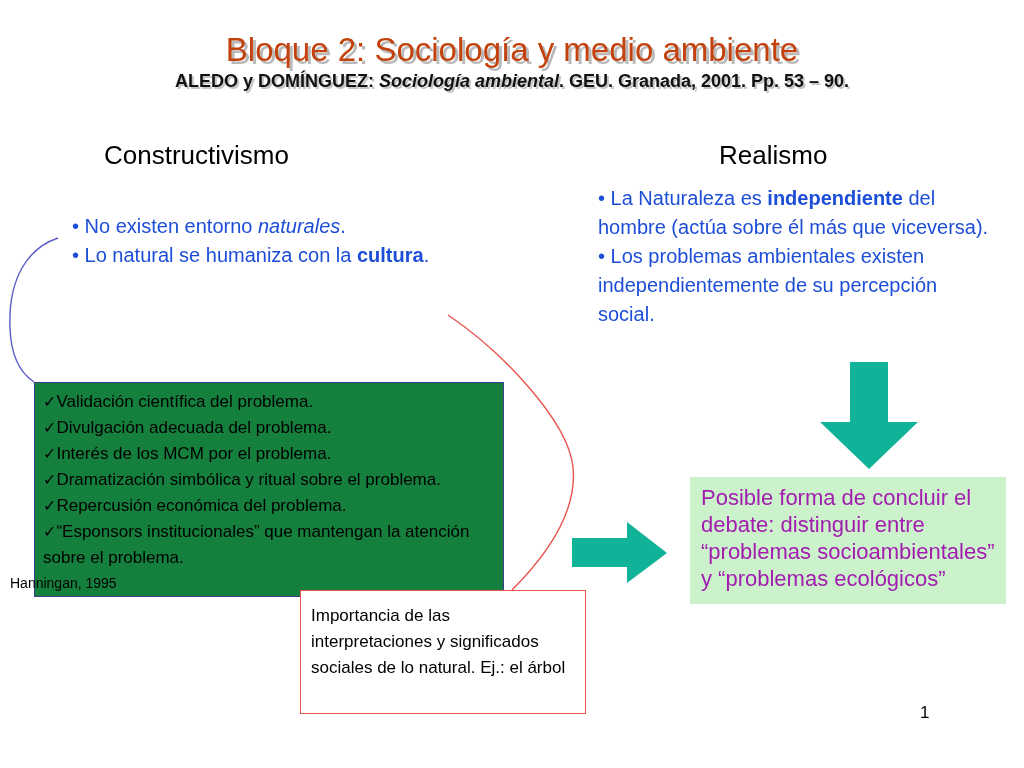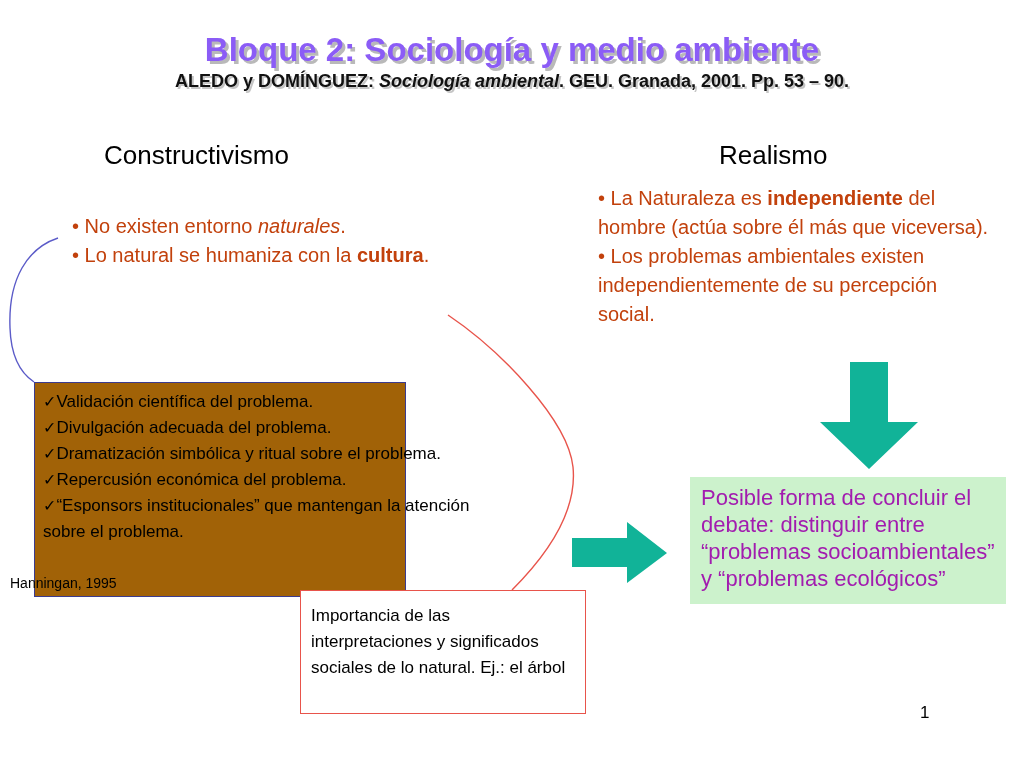--- a/index.html
+++ b/index.html
@@ -22,22 +22,22 @@
   
   .title-wrap {
     position: absolute;
     left: 0;
     top: 30px;
     width: 1024px;
     text-align: center;
   }
   .slide-title {
     font-size: 33px;
-    font-weight: bold;
-    color: #8b5cf6;
+    font-weight: normal;
+    color: #c2410c;
     letter-spacing: 0px;
     line-height: 40px;
     text-shadow: 3px 3px 0 rgba(128,128,128,0.55);
     white-space: nowrap;
   }
   .slide-subtitle {
     margin-top: 2px;
     font-size: 18px;
     font-weight: bold;
     color: #111111;
@@ -56,37 +56,37 @@
     white-space: nowrap;
   }
   #head-constructivismo { left: 104px; top: 140px; }
   #head-realismo        { left: 719px; top: 140px; }
 
   
   .bullets {
     position: absolute;
     font-size: 20px;
     line-height: 29px;
-    color: #c2410c;
+    color: #1d4ed8;
   }
   #bullets-left  { left: 72px;  top: 212px; width: 440px; }
   #bullets-right { left: 598px; top: 184px; width: 400px; }
   .bullets p { margin: 0; }
   .bullets b { font-weight: bold; }
   .bullets i { font-style: italic; }
 
   
   #check-box {
     position: absolute;
     left: 34px;
     top: 382px;
-    width: 372px;
+    width: 470px;
     height: 215px;
     border: 1px solid #3B3B8F;
-    background: #a16207;
+    background: #15803d;
     box-sizing: border-box;
   }
   #check-list {
     position: absolute;
     left: 8px;
     top: 6px;
     width: 456px;
     font-size: 17px;
     line-height: 26px;
     color: #000000;
@@ -188,20 +188,21 @@
   </svg>
 
   <svg id="curve-red" width="160" height="285" viewBox="0 0 160 285">
     <path d="M8 3 C 60 38, 128 108, 133 155 C 138 205, 100 250, 72 278" stroke="#E8544B" stroke-width="1.4" fill="none"></path>
   </svg>
 
   <div id="check-box">
     <div id="check-list">
       <p><span class="chk">✓</span><span>Validación científica del problema.</span></p>
       <p><span class="chk">✓</span><span>Divulgación adecuada del problema.</span></p>
+      <p><span class="chk">✓</span><span>Interés de los MCM por el problema.</span></p>
       <p><span class="chk">✓</span><span>Dramatización simbólica y ritual sobre el problema.</span></p>
       <p><span class="chk">✓</span><span>Repercusión económica del problema.</span></p>
       <p><span class="chk">✓</span><span>“Esponsors institucionales” que mantengan la atención sobre el problema.</span></p>
     </div>
   </div>
   <div id="check-source">Hanningan, 1995</div>
 
   <div id="red-box">
     <div id="red-box-text">Importancia de las interpretaciones y significados sociales de lo natural. Ej.: el árbol</div>
   </div>

